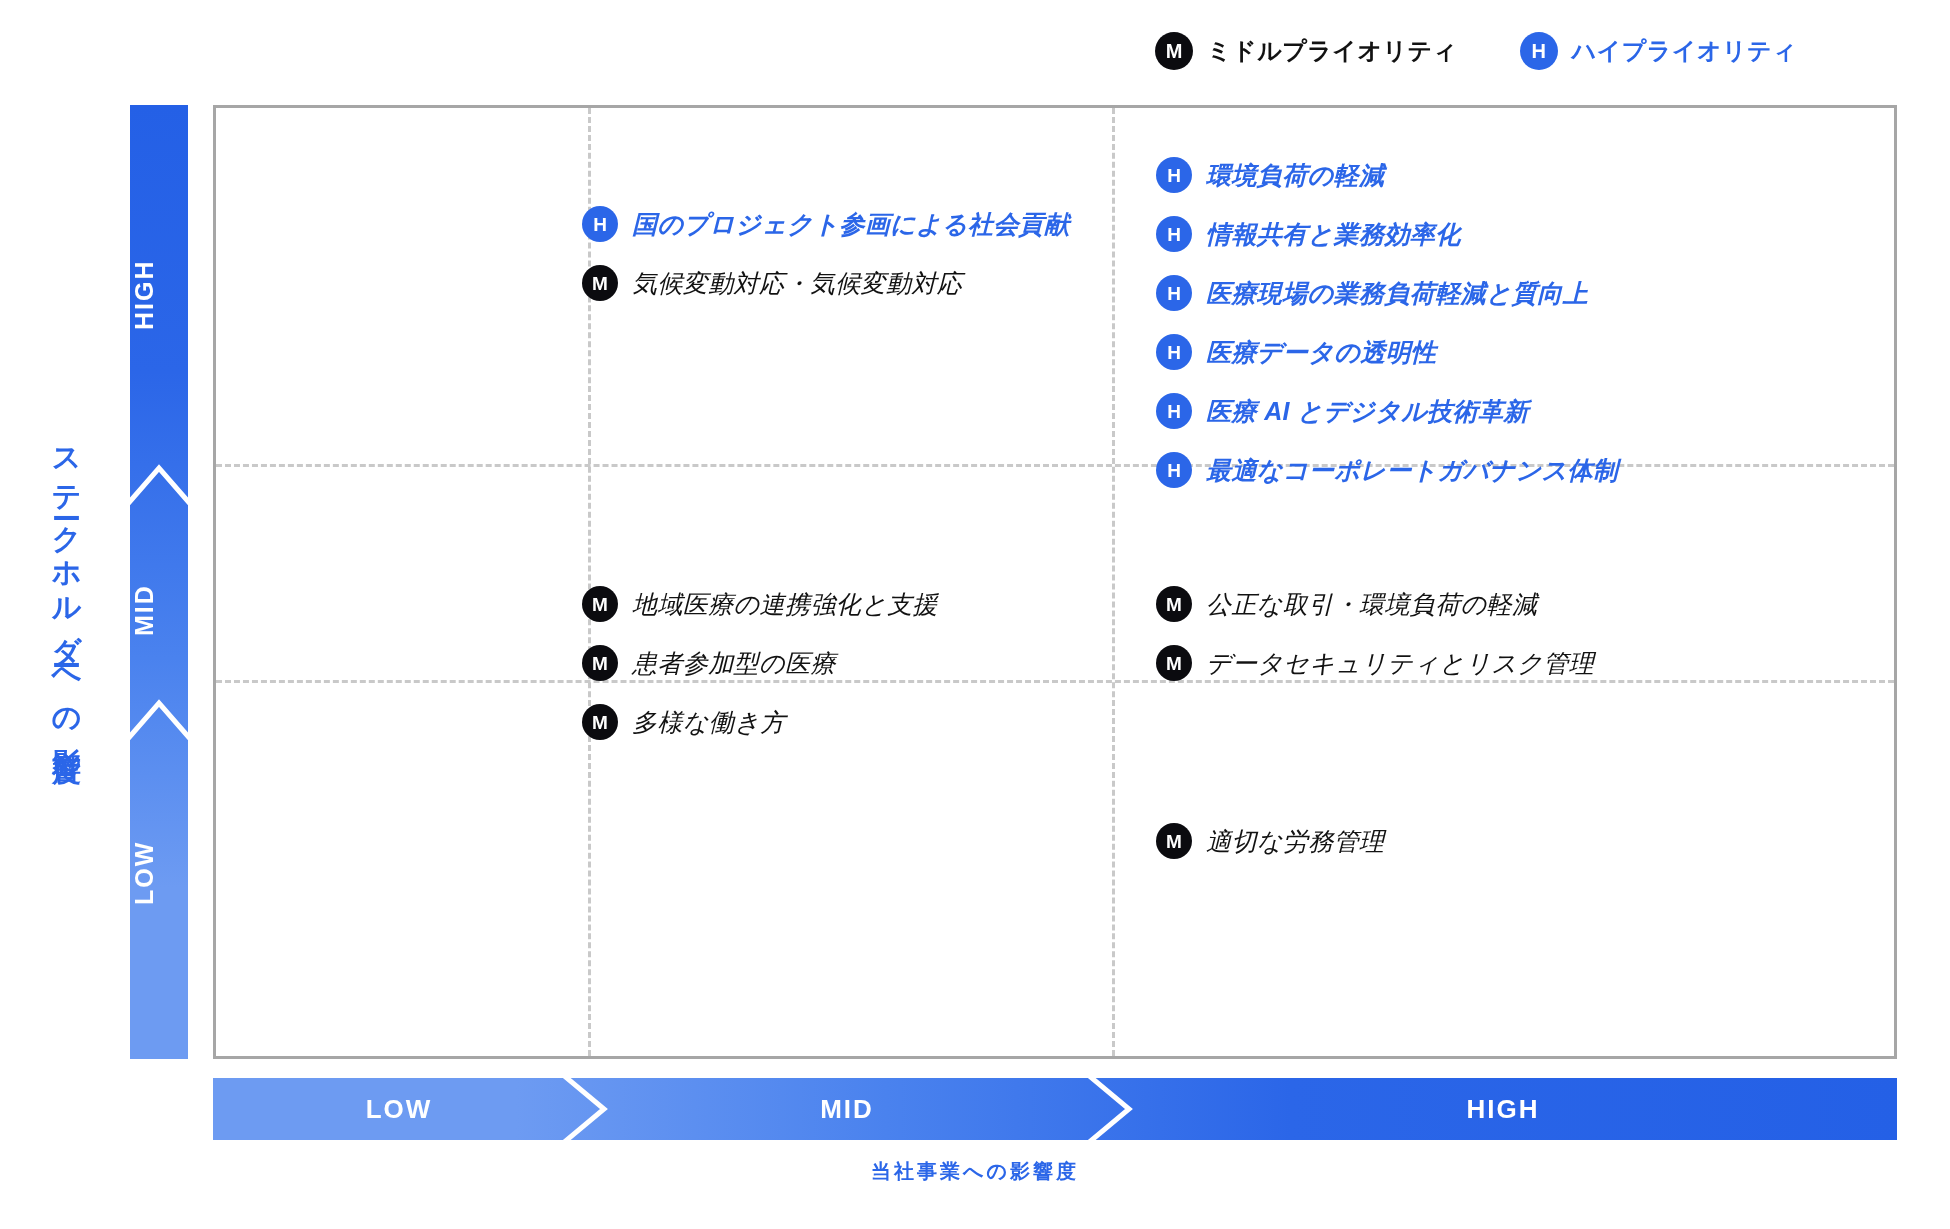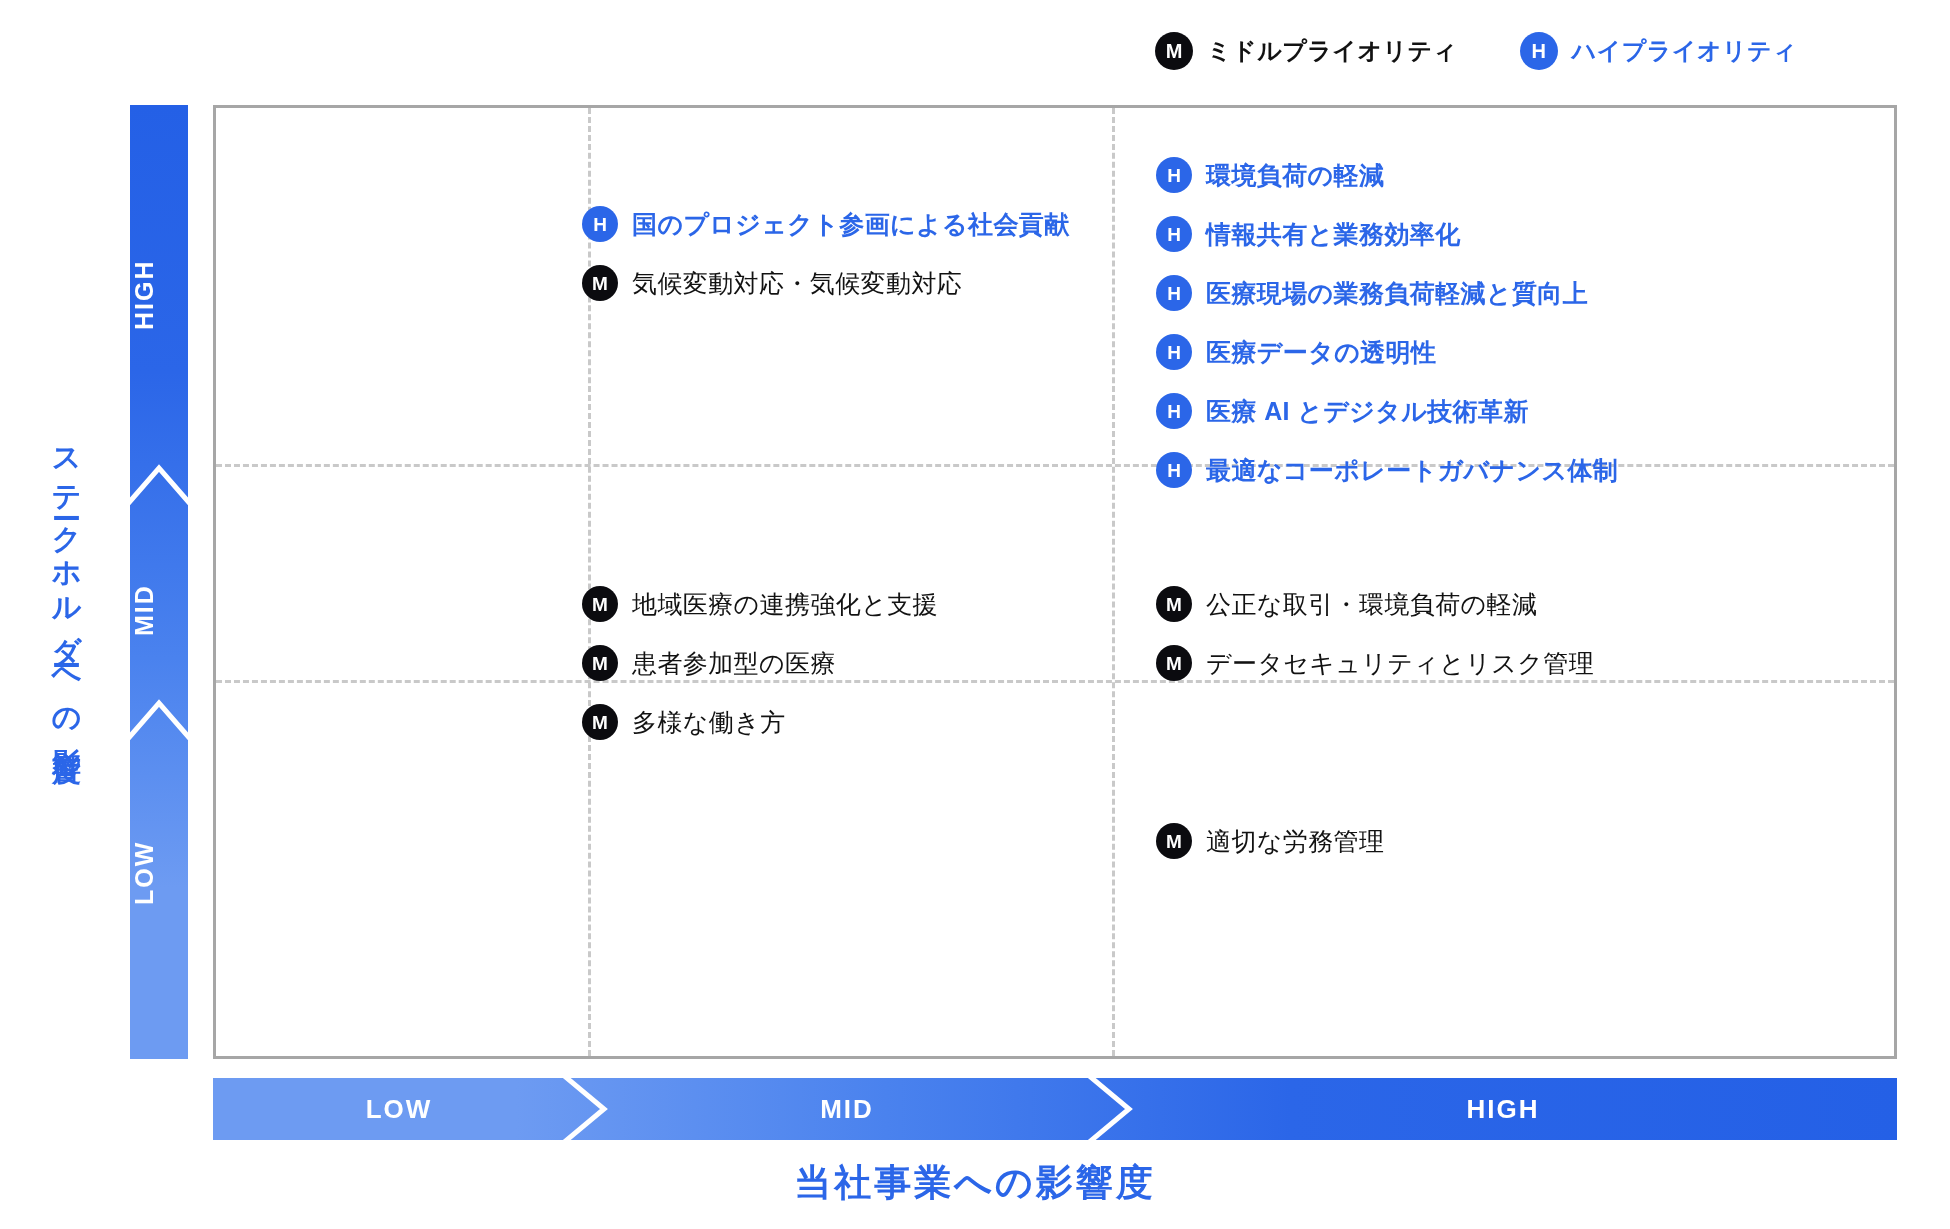--- a/index.html
+++ b/index.html
@@ -90,20 +90,21 @@
     gap: 14px;
     height: 48px;
     margin-bottom: 11px;
     white-space: nowrap;
   }
   .item .badge { width: 36px; height: 36px; font-size: 19px; }
   .item-label {
     font-size: 25px;
     letter-spacing: .4px;
     line-height: 1;
+    font-style: italic;
   }
   .item-label.high { color: #2b66e8; font-weight: bold; }
   .item-label.mid  { color: #121212; font-weight: normal; }
 
   
   #y-axis-bar {
     position: absolute;
     left: 130px;
     top: 105px;
     width: 58px;
@@ -175,21 +176,21 @@
     font-weight: bold;
     letter-spacing: 2px;
   }
   #x-axis-title {
     position: absolute;
     left: 0;
     top: 1158px;
     width: 1950px;
     text-align: center;
     color: #2b66e8;
-    font-size: 37px;
+    font-size: 20px;
     font-weight: bold;
     letter-spacing: 3px;
   }
 </style>
 </head>
 <body>
 
 <div id="root">
 
   <div id="legend">

